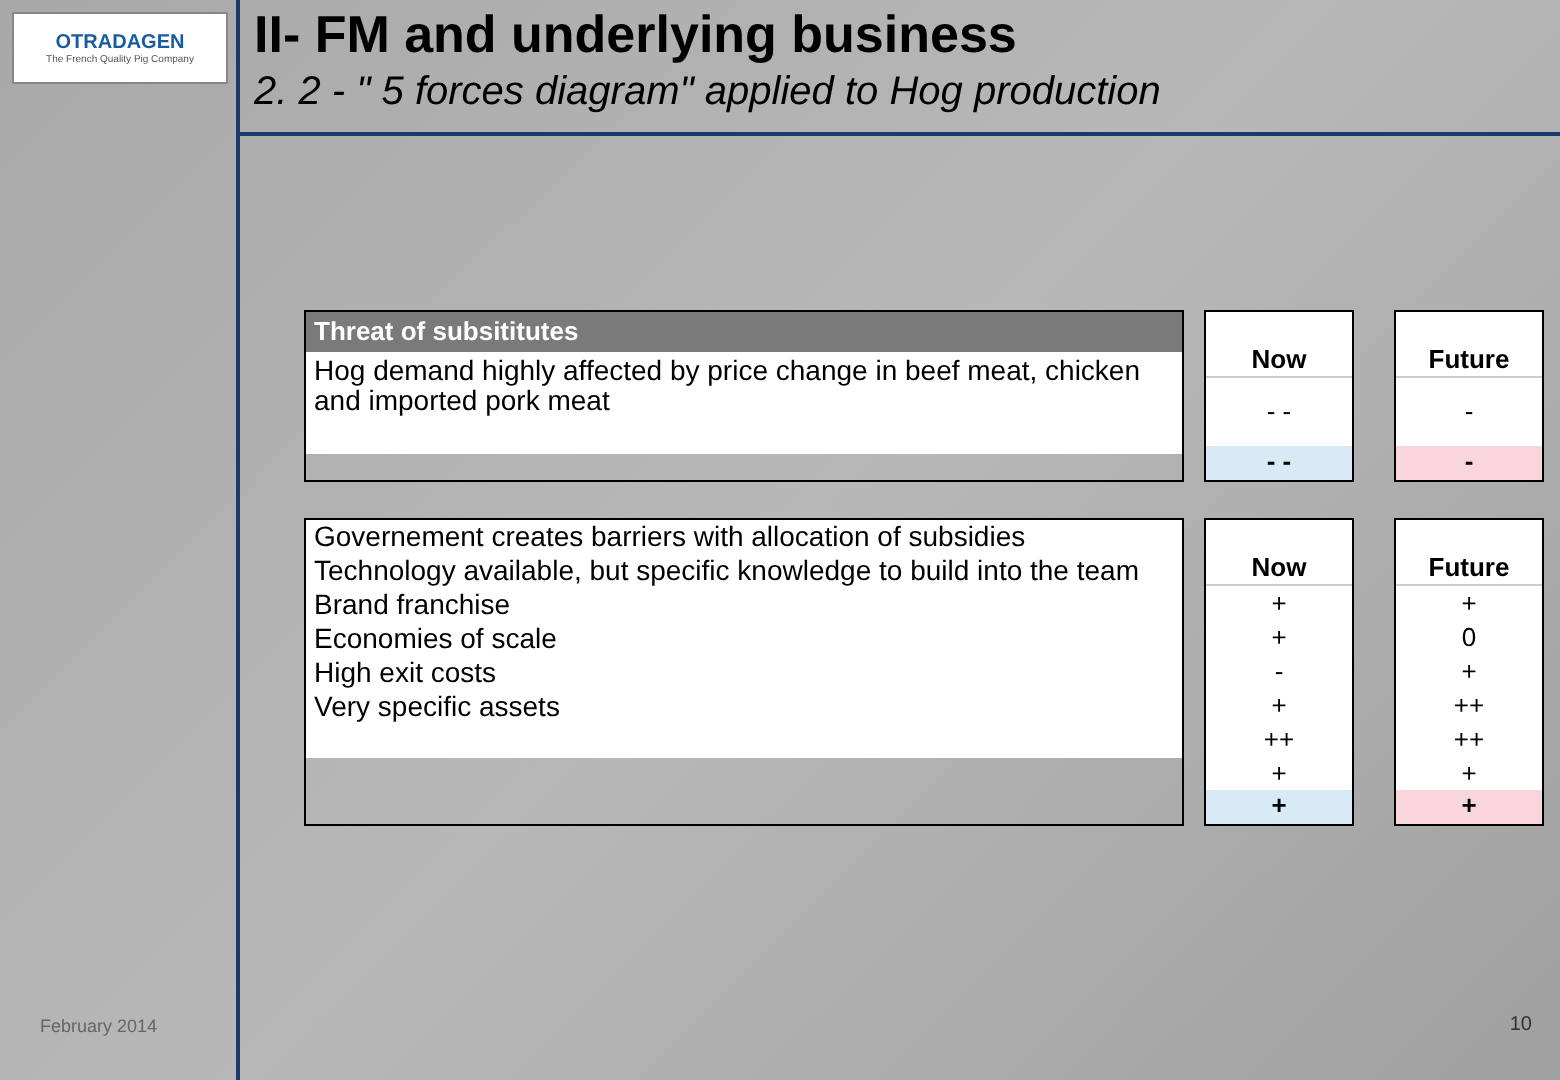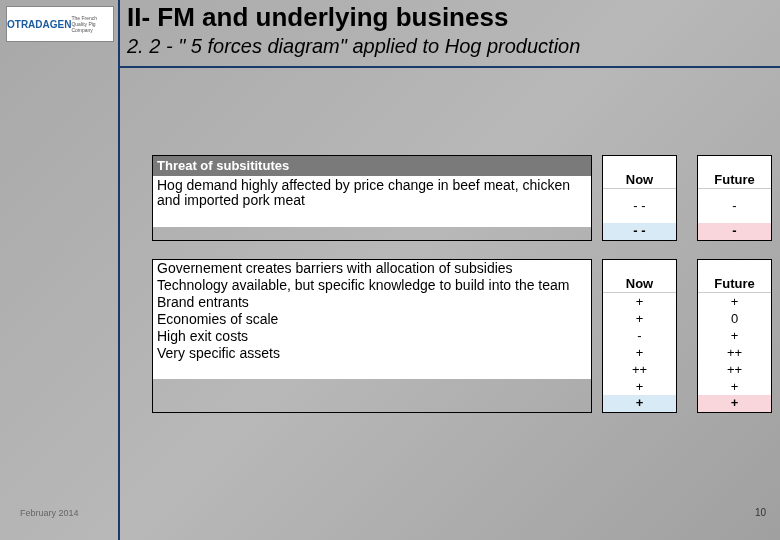--- a/index.html
+++ b/index.html
@@ -18,21 +18,21 @@
     border-right: 2px solid #1a3a6e;
   }
   .logo {
     position: absolute;
     left: 6px; top: 6px;
     width: 108px; height: 36px;
     background: #fff;
     border: 1px solid #888;
     font-size: 10px;
     display: flex;
-    flex-direction: row;
+    flex-direction: column;
     align-items: center;
     justify-content: center;
     color: #1a5a9e;
     font-weight: bold;
   }
   .logo .tag {
     font-size: 5px;
     color: #555;
     font-weight: normal;
   }
@@ -184,21 +184,21 @@
       <div class="col-hdr">Future</div>
       <div class="cell cell-tall">-</div>
       <div class="summary-future">-</div>
     </div>
   </div>
 
   <div class="block">
     <div class="main-col">
       <div class="row">Governement creates barriers with allocation of subsidies</div>
       <div class="row">Technology available, but specific knowledge to build into the team</div>
-      <div class="row">Brand entrants</div>
+      <div class="row">Brand franchise</div>
       <div class="row">Economies of scale</div>
       <div class="row">High exit costs</div>
       <div class="row">Very specific assets</div>
       <div class="summary-main"></div>
     </div>
     <div class="gap"></div>
     <div class="now-col">
       <div class="col-hdr">Now</div>
       <div class="cell">+</div>
       <div class="cell">+</div>

